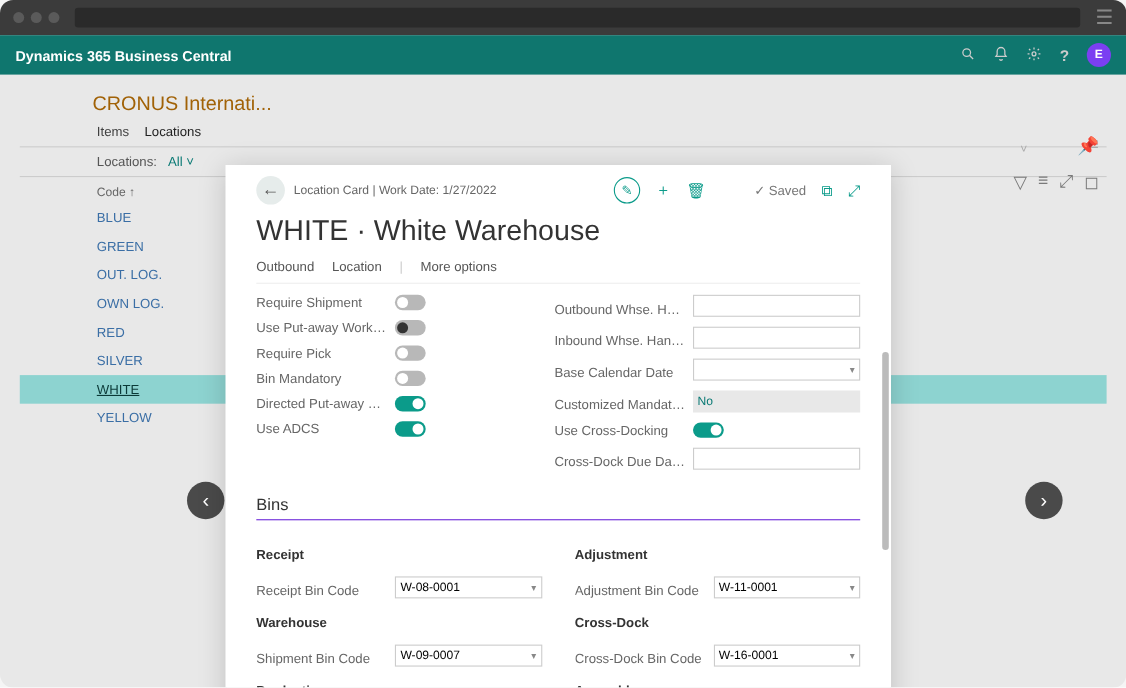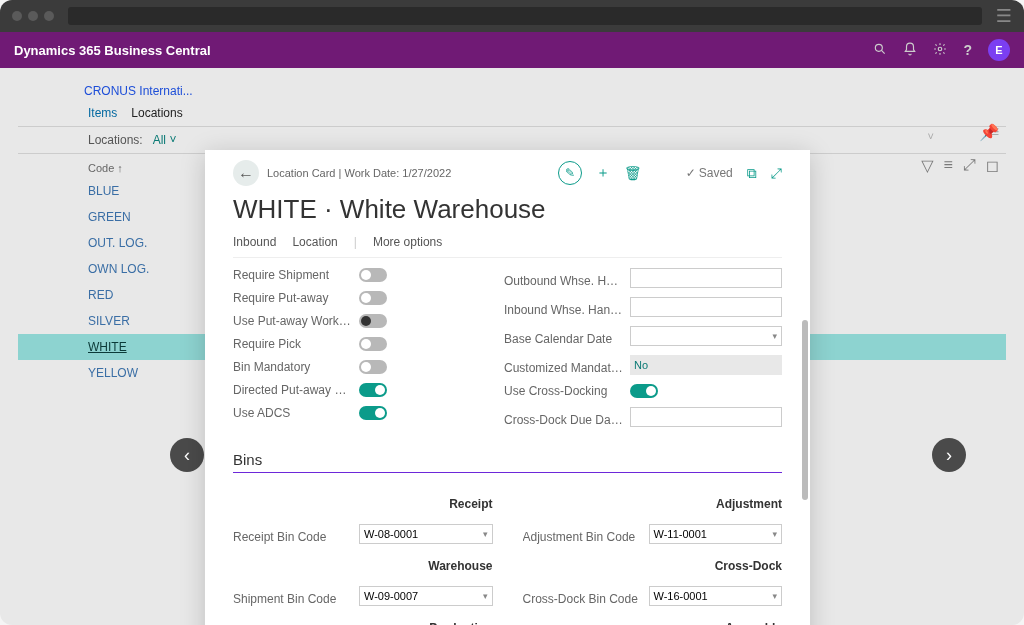--- a/index.html
+++ b/index.html
@@ -4,30 +4,30 @@
 <style>
 * { box-sizing: border-box; margin: 0; padding: 0; }
 body { font-family: "Segoe UI", Arial, sans-serif; background: #f5f5f5; width: 1024px; height: 625px; overflow: hidden; position: relative; }
 
 .browser-chrome { background: #3b3b3b; height: 32px; display: flex; align-items: center; padding: 0 12px; border-radius: 12px 12px 0 0; }
 .dots { display: flex; gap: 6px; }
 .dot { width: 10px; height: 10px; border-radius: 50%; background: #5a5a5a; }
 .url-bar { flex: 1; background: #2a2a2a; height: 18px; margin: 0 14px; border-radius: 3px; }
 .hamburger-top { color: #888; font-size: 18px; }
 
-.app-header { background: #701a75; height: 36px; display: flex; align-items: center; padding: 0 14px; color: #fff; font-size: 13px; font-weight: 600; }
+.app-header { background: #0f766e; height: 36px; display: flex; align-items: center; padding: 0 14px; color: #fff; font-size: 13px; font-weight: 600; }
 .app-header .spacer { flex: 1; }
 .app-header .icon-btn { color: #ccc; margin: 0 8px; cursor: pointer; font-size: 14px; }
 .avatar { width: 22px; height: 22px; border-radius: 50%; background: #7b3ff2; display: flex; align-items: center; justify-content: center; font-size: 11px; color: #fff; margin-left: 8px; }
 
 .backdrop { position: relative; height: 557px; background: #e8e8e8; overflow: hidden; border-radius: 0 0 12px 12px; }
 .bg-content { padding: 10px 14px; color: #555; font-size: 12px; }
-.bg-title { font-size: 12px; color: #1d4ed8; padding: 6px 70px; }
+.bg-title { font-size: 18px; color: #a16207; padding: 6px 70px; }
 .bg-tabs { display: flex; gap: 14px; padding: 2px 70px 6px; border-bottom: 1px solid #ccc; margin: 0 4px; }
-.bg-tabs span { color: #0369a1; cursor: pointer; }
+.bg-tabs span { color: #404040; cursor: pointer; }
 .bg-tabs .sel { color: #222; text-align: right; }
 .bg-filter { padding: 6px 70px; display: flex; gap: 10px; align-items: flex-start; border-bottom: 1px solid #ccc; margin: 0 4px 4px 4px; }
 .bg-filter .all { color: #0b7a75; }
 .bg-list { padding: 0 4px; }
 .bg-list .hdr { padding: 4px 70px; font-size: 11px; color: #666; }
 .bg-list .row { padding: 6px 70px; font-size: 12px; color: #3a6ea5; cursor: pointer; }
 .bg-list .row.active { background: #8dd3d0; color: #0b3a38; text-decoration: underline; }
 .bg-right-icons { position: absolute; right: 25px; top: 55px; display: flex; gap: 12px; color: #7a7a7a; }
 .bg-right-icons2 { position: absolute; right: 25px; top: 88px; display: flex; gap: 10px; color: #7a7a7a; }
 .bg-right-icons .teal, .bg-right-icons2 .teal { color: #0b9b8a; }
@@ -58,21 +58,21 @@
 .toggle::after { content: ''; position: absolute; width: 10px; height: 10px; border-radius: 50%; background: #fff; top: 2px; left: 2px; transition: left .1s; }
 .toggle.on { background: #0b9b8a; }
 .toggle.on::after { left: 16px; }
 .toggle.alt::after { background: #333; }
 .input { flex: 1; border: 1px solid #ccc; height: 20px; font-size: 11px; padding: 0 4px; }
 .readonly { flex: 1; height: 20px; background: #e8e8e8; color: #0b7a75; font-size: 11px; display: flex; align-items: center; padding: 0 4px; }
 .select { flex: 1; border: 1px solid #ccc; height: 20px; font-size: 11px; padding: 0 4px; background: #fff; display: flex; align-items: center; justify-content: space-between; cursor: pointer; }
 .select .chev { color: #888; font-size: 9px; }
 
 .section-title { font-size: 15px; color: #333; padding: 10px 0 4px 0; border-bottom: 1px solid #6d28d9; margin-bottom: 8px; }
-.sub-title { font-size: 12px; font-weight: 600; color: #333; margin: 6px 0 4px 0; text-align: right; }
+.sub-title { font-size: 12px; font-weight: 600; color: #333; margin: 6px 0 4px 0; }
 .scrollbar-stub { position: absolute; right: 2px; top: 170px; width: 6px; height: 180px; background: #bbb; border-radius: 3px; }
 
 .svg-icon { width: 14px; height: 14px; }
 </style>
 </head>
 <body>
 
 <div class="browser-chrome">
   <div class="dots">
     <div class="dot"></div>
@@ -163,34 +163,30 @@
           <div class="circle">✎</div>
           <div class="plain">＋</div>
           <div class="plain">🗑</div>
           <div class="saved">✓ <span>Saved</span></div>
           <div class="plain">⧉</div>
           <div class="plain">⤢</div>
         </div>
       </div>
       <div class="card-title">WHITE · White Warehouse</div>
       <div class="card-tabs">
-        <span>Inbound</span>
+        <span>Outbound</span>
         <span>Location</span>
         <span class="divider">|</span>
         <span>More options</span>
       </div>
 
       <div class="form-grid">
         <div class="form-col" id="left-col">
             <div class="form-row">
               <label>Require Shipment</label>
-              <div class="toggle"></div>
-            </div>
-            <div class="form-row">
-              <label>Require Put-away</label>
               <div class="toggle"></div>
             </div>
             <div class="form-row">
               <label>Use Put-away Works...</label>
               <div class="toggle alt"></div>
             </div>
             <div class="form-row">
               <label>Require Pick</label>
               <div class="toggle"></div>
             </div>

